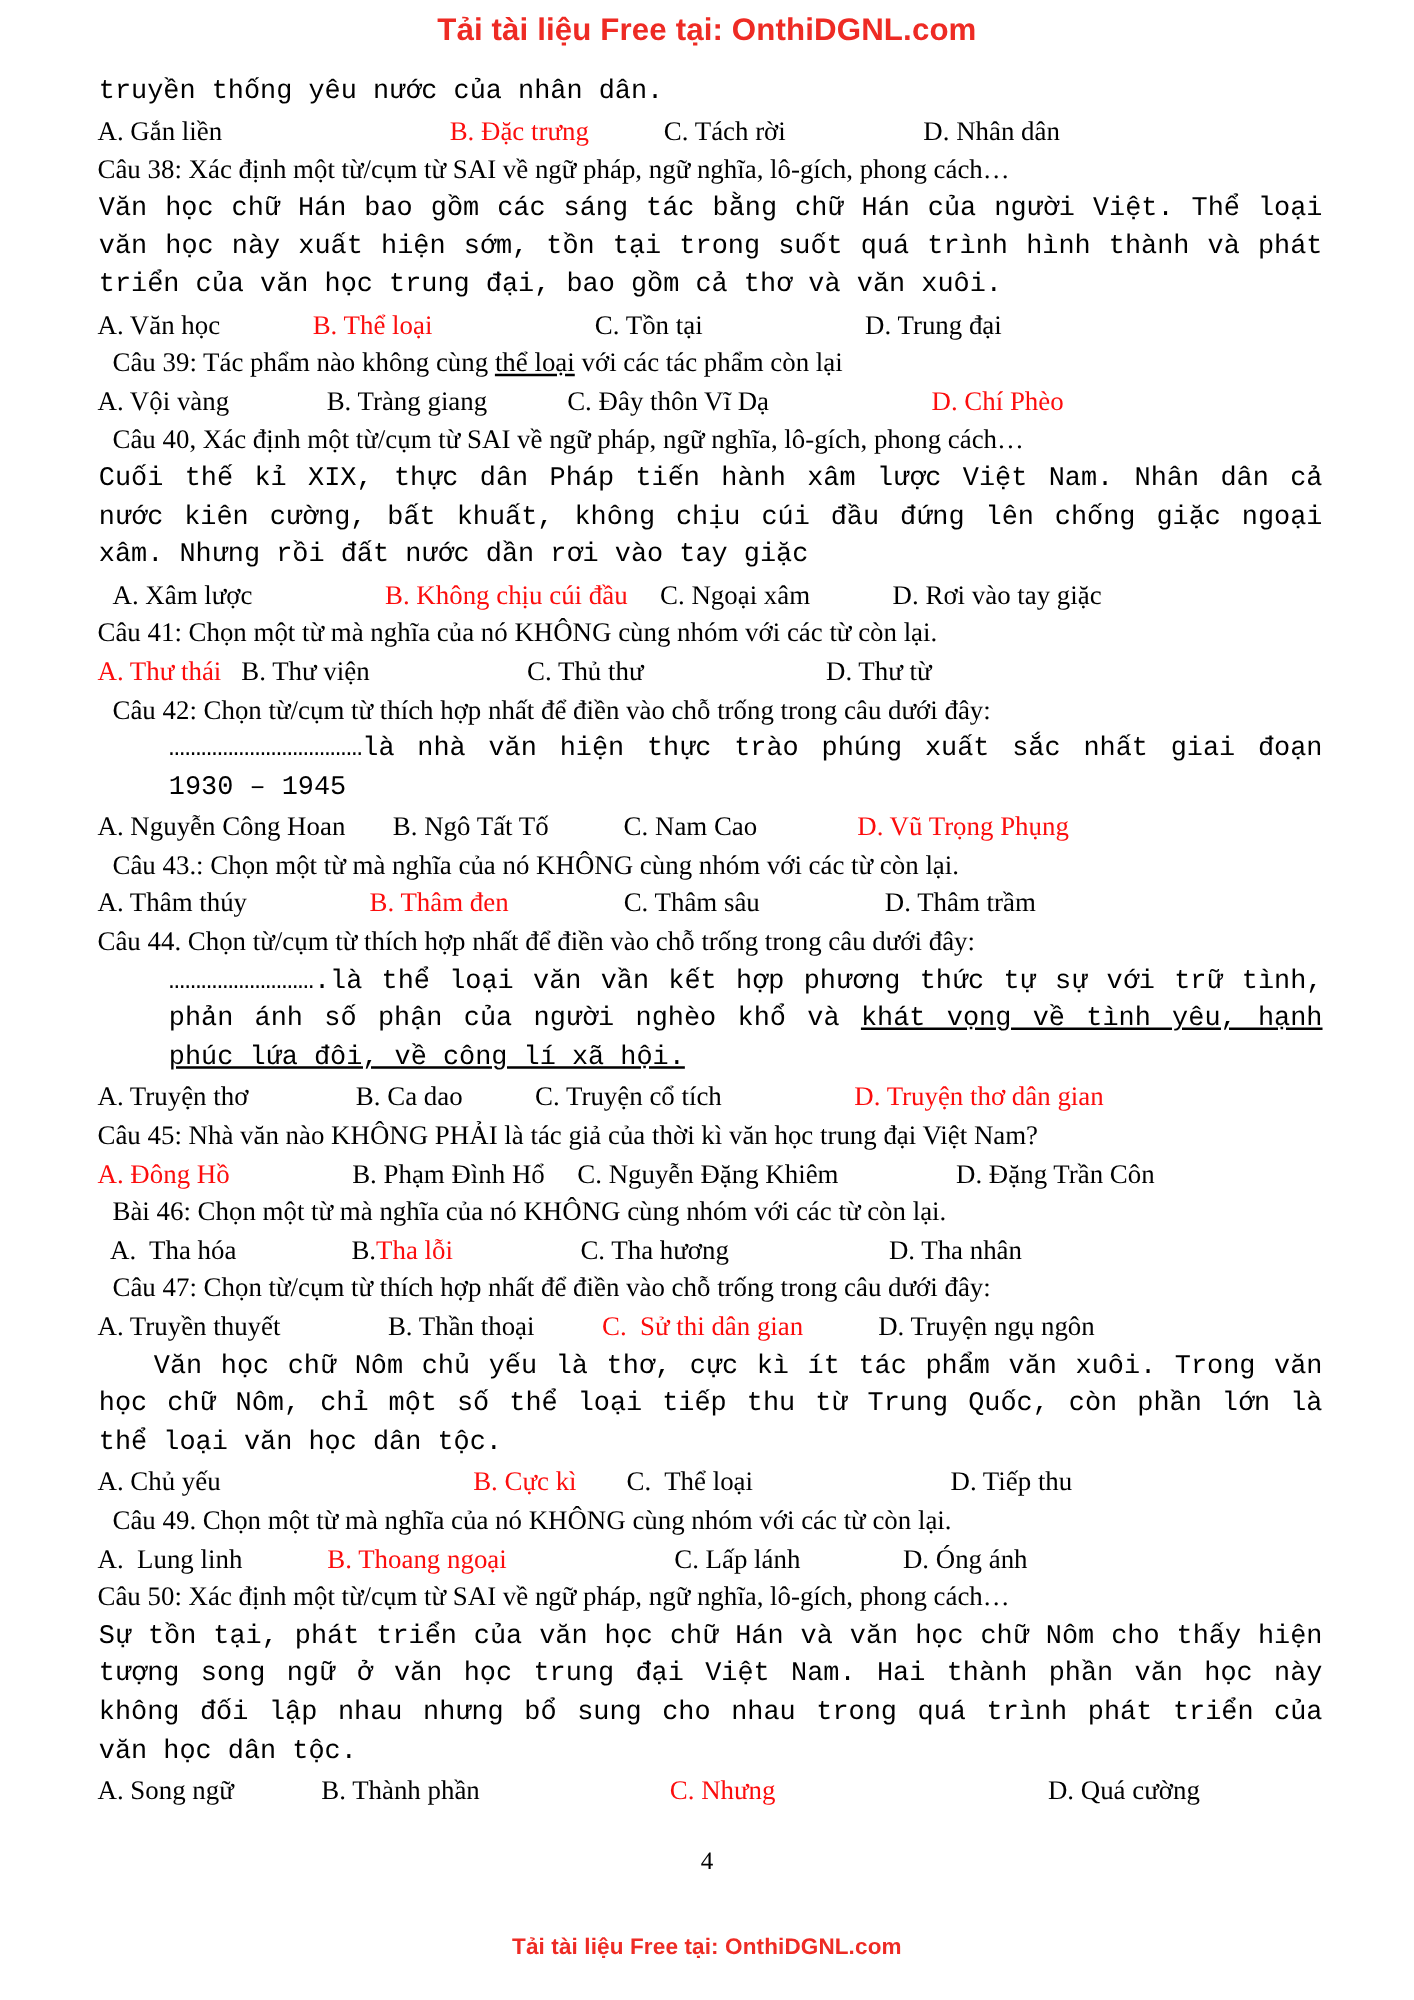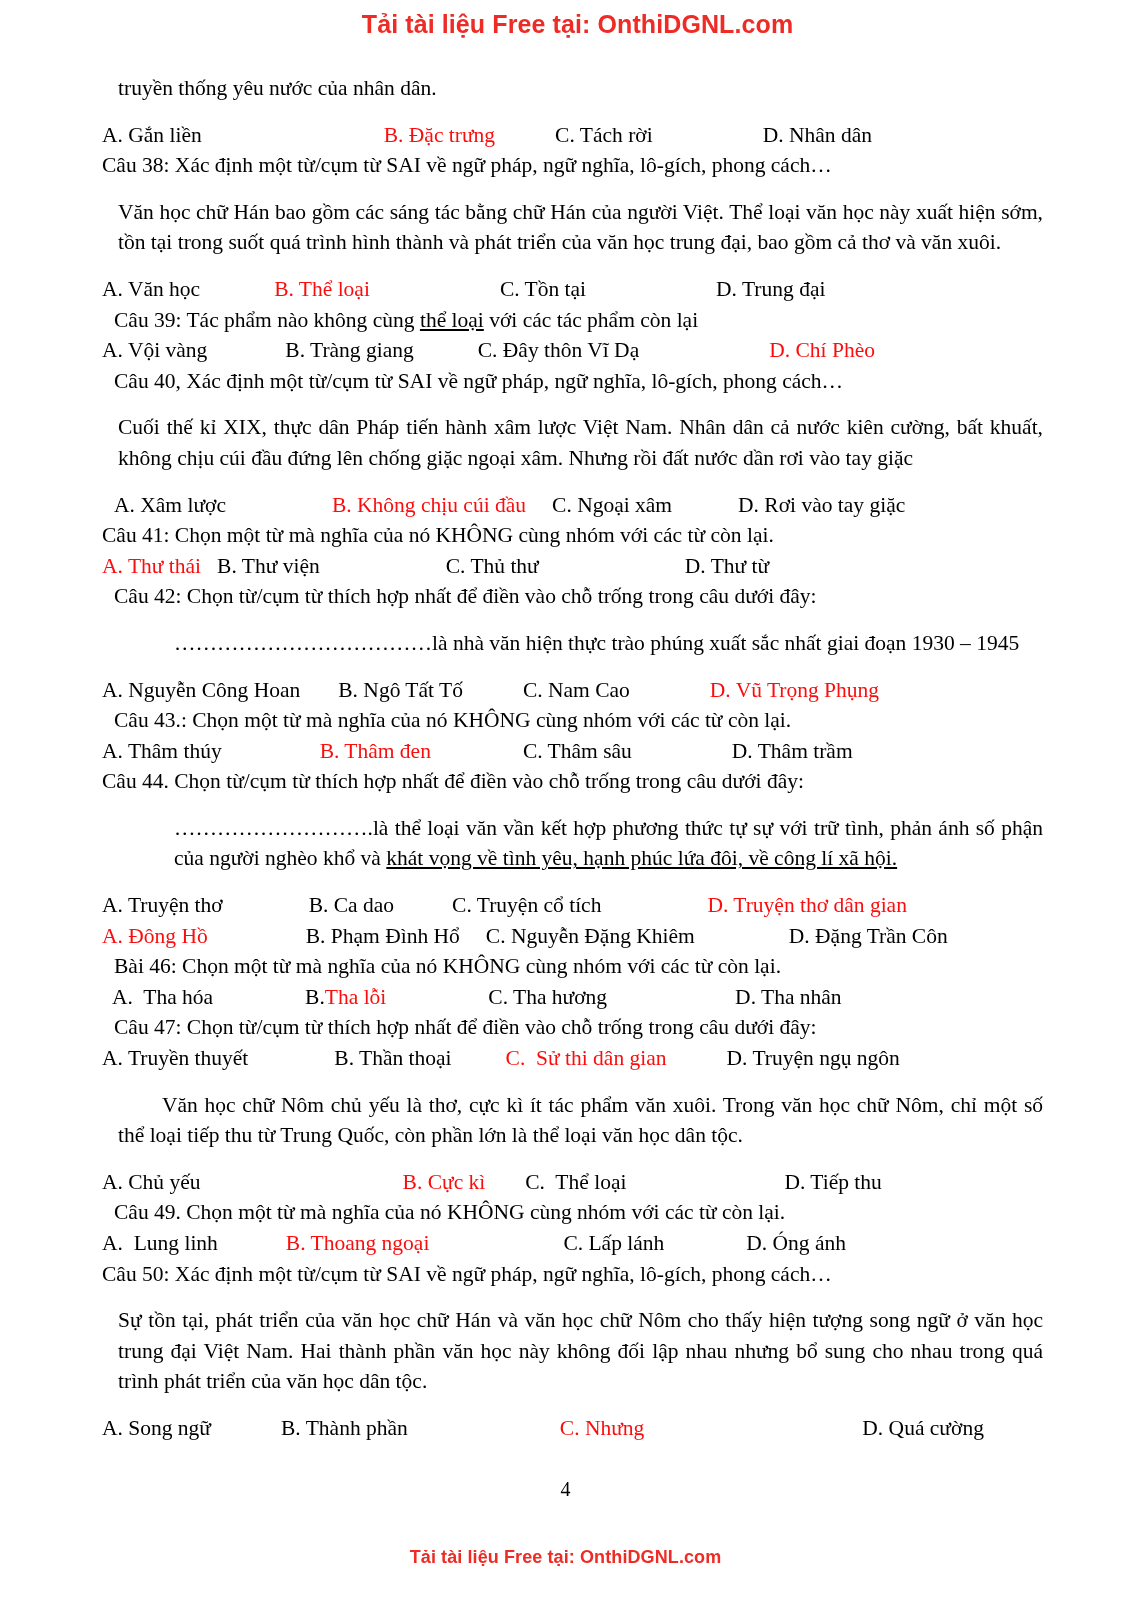--- a/index.html
+++ b/index.html
@@ -13,21 +13,20 @@
     font-family: "Liberation Serif", "DejaVu Serif", serif;
     color: #000000;
     position: relative;
     overflow: hidden;
   }
   .page {
     width: 1131px;
     height: 1600px;
     position: relative;
     box-sizing: border-box;
-    padding-left: 24px;
   }
   .banner {
     text-align: center;
     font-family: "Liberation Sans", "DejaVu Sans", sans-serif;
     font-weight: bold;
     font-size: 25px;
     color: #ee2b24;
     letter-spacing: 0.1px;
   }
   .banner-top { padding-top: 10px; }
@@ -37,24 +36,25 @@
     right: 0;
     bottom: 32px;
     font-size: 18px;
   }
   .content {
     padding: 18px 72px 0 78px;
     font-size: 21.5px;
     line-height: 30.6px;
   }
   .para {
-    margin: 16px;
+    margin: 1px;
     padding: 0;
     text-align: justify;
     text-justify: inter-word;
+    font-family: Liberation Mono, monospace;
   }
   .q {
     font-weight: normal;
   }
   .indent1 { padding-left: 12px; }
   .indent2 { padding-left: 56px; }
   .red { color: #fc0d0d; }
   .u { text-decoration: underline; text-align: center; }
   .opts {
     display: block;
@@ -101,20 +101,21 @@
     <div class="para indent2"><span>………………………………</span><span>là nhà văn hiện thực trào phúng xuất sắc nhất giai đoạn 1930 – 1945</span></div>
     <div class="opts"><span>A. Nguyễn Công Hoan</span><span style="display:inline-block;width:38px"></span><span>B. Ngô Tất Tố</span><span style="display:inline-block;width:60px"></span><span>C. Nam Cao</span><span style="display:inline-block;width:80px"></span><span class="red">D. Vũ Trọng Phụng</span></div>
 
     <div class="q indent1">Câu 43.: Chọn một từ mà nghĩa của nó KHÔNG cùng nhóm với các từ còn lại.</div>
     <div class="opts"><span>A. Thâm thúy</span><span style="display:inline-block;width:98px"></span><span class="red">B. Thâm đen</span><span style="display:inline-block;width:92px"></span><span>C. Thâm sâu</span><span style="display:inline-block;width:100px"></span><span>D. Thâm trầm</span></div>
 
     <div class="q">Câu 44. Chọn từ/cụm từ thích hợp nhất để điền vào chỗ trống trong câu dưới đây:</div>
     <div class="para indent2"><span>……………………….</span><span>là thể loại văn vần kết hợp phương thức tự sự với trữ tình, phản ánh số phận của người nghèo khổ và </span><span class="u">khát vọng về tình yêu, hạnh phúc lứa đôi, về công lí xã hội.</span></div>
     <div class="opts"><span>A. Truyện thơ</span><span style="display:inline-block;width:86px"></span><span>B. Ca dao</span><span style="display:inline-block;width:58px"></span><span>C. Truyện cổ tích</span><span style="display:inline-block;width:106px"></span><span class="red">D. Truyện thơ dân gian</span></div>
 
+    <div class="q">Câu 45: Nhà văn nào KHÔNG PHẢI là tác giả của thời kì văn học trung đại Việt Nam?</div>
     <div class="opts"><span class="red">A. Đông Hồ</span><span style="display:inline-block;width:98px"></span><span>B. Phạm Đình Hổ</span><span style="display:inline-block;width:26px"></span><span>C. Nguyễn Đặng Khiêm</span><span style="display:inline-block;width:94px"></span><span>D. Đặng Trần Côn</span></div>
 
     <div class="q indent1">Bài 46: Chọn một từ mà nghĩa của nó KHÔNG cùng nhóm với các từ còn lại.</div>
     <div class="opts"><span style="display:inline-block;width:10px"></span><span>A.  Tha hóa</span><span style="display:inline-block;width:92px"></span><span>B.</span><span class="red">Tha lỗi</span><span style="display:inline-block;width:102px"></span><span>C. Tha hương</span><span style="display:inline-block;width:128px"></span><span>D. Tha nhân</span></div>
 
     <div class="indent1"><span class="q">Câu 47</span><span>: Chọn từ/cụm từ thích hợp nhất để điền vào chỗ trống trong câu dưới đây:</span></div>
     <div class="opts"><span>A. Truyền thuyết</span><span style="display:inline-block;width:86px"></span><span>B. Thần thoại</span><span style="display:inline-block;width:54px"></span><span class="red">C.  Sử thi dân gian</span><span style="display:inline-block;width:60px"></span><span>D. Truyện ngụ ngôn</span></div>
 
     <div class="para" style="text-indent:44px">Văn học chữ Nôm chủ yếu là thơ, cực kì ít tác phẩm văn xuôi. Trong văn học chữ Nôm, chỉ một số thể loại tiếp thu từ Trung Quốc, còn phần lớn là thể loại văn học dân tộc.</div>
     <div class="opts"><span>A. Chủ yếu</span><span style="display:inline-block;width:202px"></span><span class="red">B. Cực kì</span><span style="display:inline-block;width:40px"></span><span>C.  Thể loại</span><span style="display:inline-block;width:158px"></span><span>D. Tiếp thu</span></div>

